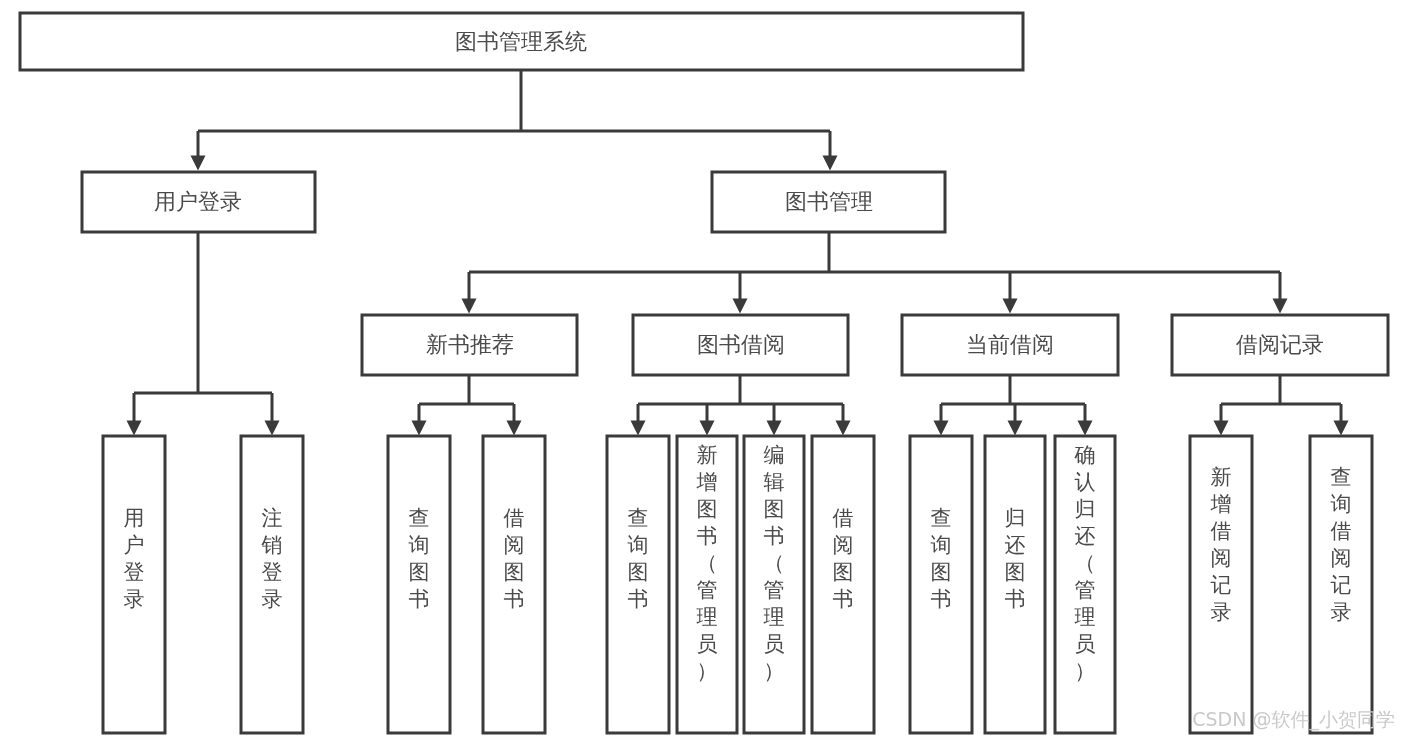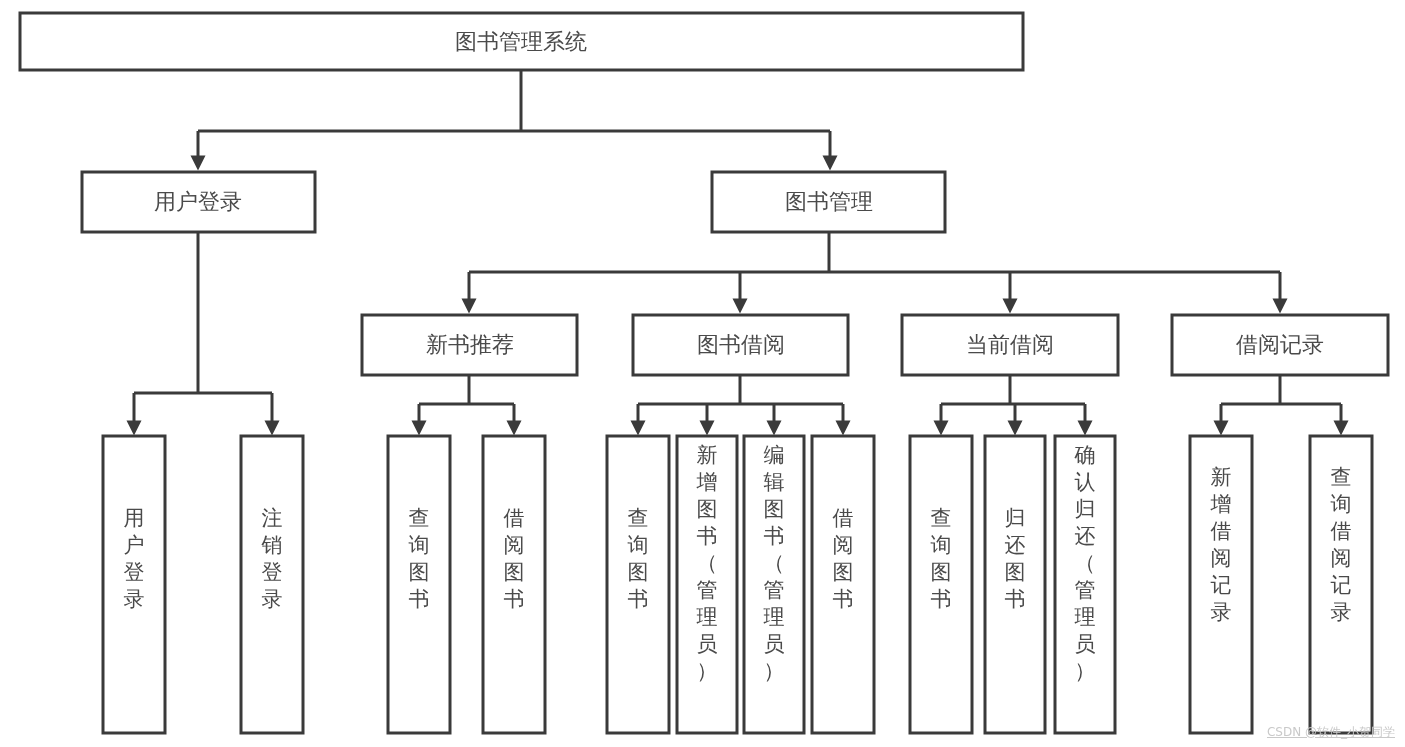--- a/index.html
+++ b/index.html
@@ -41,27 +41,26 @@
     text-anchor: middle;
   }
   .edge {
     stroke: #3a3a3a;
     stroke-width: 3;
     fill: none;
   }
   .watermark {
     position: absolute;
     right: 10px;
-    bottom: 6px;
+    bottom: 14px;
     color: #c9c9c9;
-    font-size: 12px;
+    font-size: 19px;
     font-family: "DejaVu Sans", "Liberation Sans", sans-serif;
     white-space: nowrap;
     user-select: none;
-    text-decoration: underline;
   }
 </style>
 </head>
 <body>
 
 <svg id="diagram" viewBox="0 0 1405 747">
   <defs>
     <marker id="arrow" viewBox="0 0 12 12" refX="6" refY="6" markerWidth="6" markerHeight="6" orient="auto-start-reverse">
       <path d="M 1 1 L 11 6 L 1 11 z" fill="#3a3a3a"></path>
     </marker>

